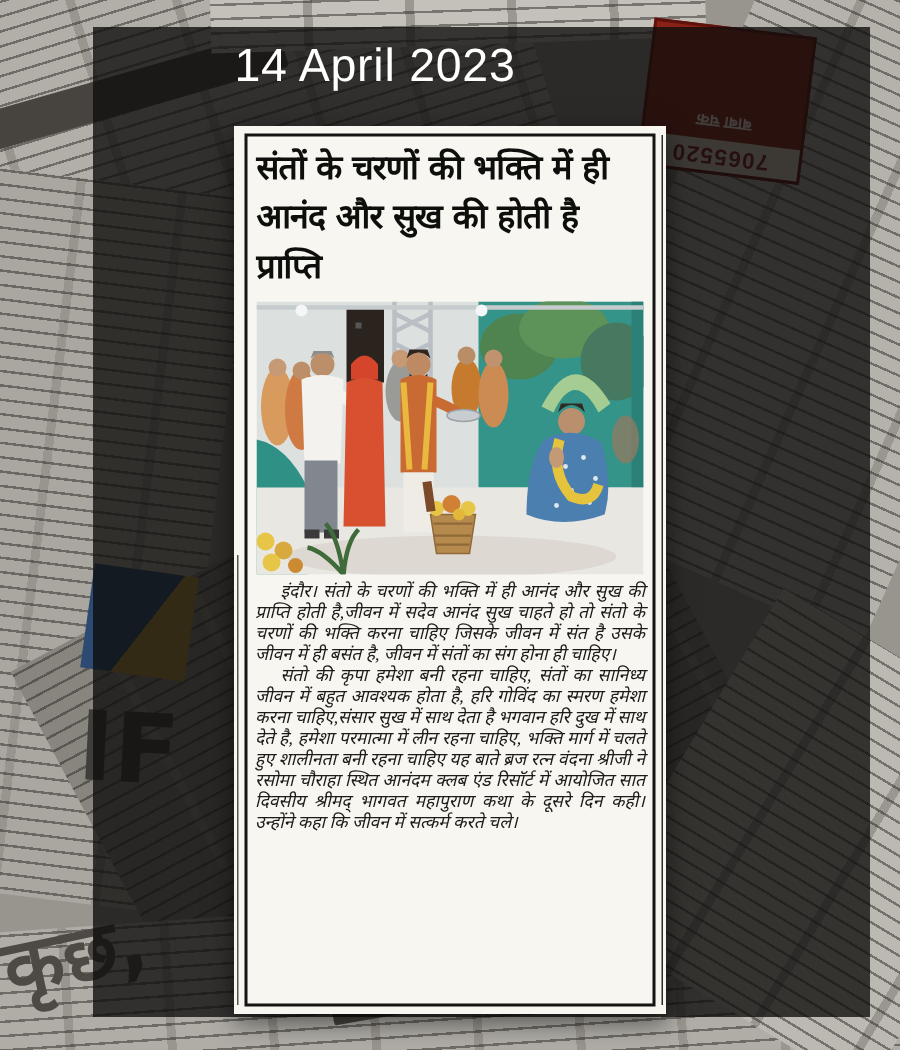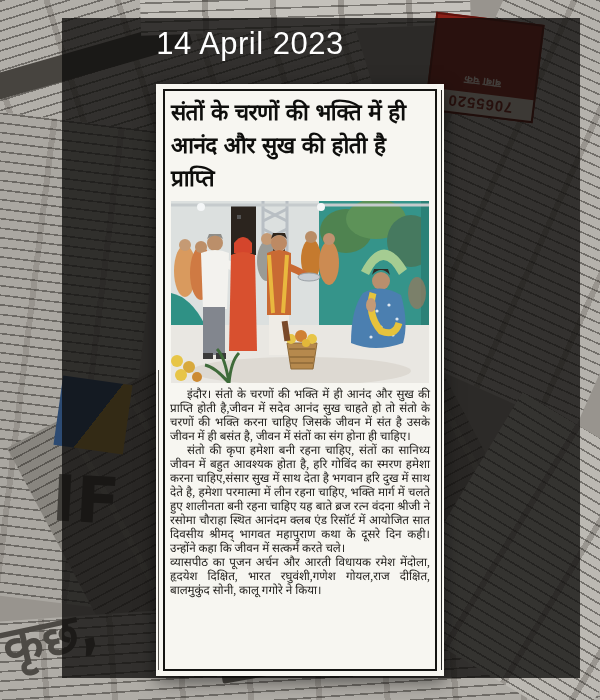--- a/index.html
+++ b/index.html
@@ -54,21 +54,21 @@
     font-family:"DejaVu Sans",sans-serif;font-weight:700;color:#0e0e0c;
     font-size:22.5px;line-height:33px;letter-spacing:-.6px;
     margin:2px 0 6px 1px;
   }
   .photo{display:block;margin:0 auto 5px auto;}
   .bodytext{
     font-family:"Liberation Serif",serif;color:#1d1b18;
     font-size:11.7px;line-height:14px;text-align:justify;
   }
   .bodytext p{margin:0;}
-  .bodytext p.indent{text-indent:17px;}
+  .bodytext p.indent{text-indent:17px;font-style:italic;}
 </style>
 </head>
 <body>
 
 <div class="np np-lines" style="left:-60px;top:-90px;width:420px;height:330px;background-color:#b2afa9;transform:rotate(-17deg);">
   <div class="np-head" style="left:30px;top:120px;width:230px;height:26px;transform:rotate(1deg);"></div>
 </div>
 <div class="np np-lines" style="left:-40px;top:120px;width:180px;height:480px;background-color:#aaa7a1;transform:rotate(7deg);"></div>
 <div class="np np-lines" style="left:140px;top:-30px;width:330px;height:60px;background-color:#c4c1bb;transform:rotate(-2deg);"></div>
 <div class="np np-lines" style="left:430px;top:-20px;width:240px;height:420px;background-color:#b5b2ac;transform:rotate(24deg);"></div>
@@ -203,17 +203,16 @@
           <circle cx="18" cy="166" r="6" fill="#d8a93c"></circle>
         <circle cx="10" cy="174" r="6" fill="#e7c547"></circle>
           <circle cx="26" cy="176" r="5" fill="#cc8a33"></circle>
       </g>
       <path d="M58 182 q-4 -26 -12 -34 M58 182 q2 -22 10 -30 M58 182 q-14 -16 -24 -18" stroke="#3f6b3a" stroke-width="3" fill="none"></path>
     </svg>
 
     <div class="bodytext">
       <p class="indent">इंदौर। संतो के चरणों की भक्ति में ही आनंद और सुख की प्राप्ति होती है,जीवन में सदेव आनंद सुख चाहते हो तो संतो के चरणों की भक्ति करना चाहिए जिसके जीवन में संत है उसके जीवन में ही बसंत है, जीवन में संतों का संग होना ही चाहिए।</p>
       <p class="indent">संतो की कृपा हमेशा बनी रहना चाहिए, संतों का सानिध्य जीवन में बहुत आवश्यक होता है, हरि गोविंद का स्मरण हमेशा करना चाहिए,संसार सुख में साथ देता है भगवान हरि दुख में साथ देते है, हमेशा परमात्मा में लीन रहना चाहिए, भक्ति मार्ग में चलते हुए शालीनता बनी रहना चाहिए यह बाते ब्रज रत्न वंदना श्रीजी ने रसोमा चौराहा स्थित आनंदम क्लब एंड रिसॉर्ट में आयोजित सात दिवसीय श्रीमद् भागवत महापुराण कथा के दूसरे दिन कही। उन्होंने कहा कि जीवन में सत्कर्म करते चले।</p>
-      <p>व्यासपीठ का पूजन अर्चन और आरती विधायक रमेश मेंदोला, हृदयेश दिक्षित, भारत रघुवंशी,गणेश गोयल,राज दीक्षित, बालमुकुंद सोनी, कालू  गगोरे ने किया।</p>
     </div>
 
   </div>
 </div>
 
 </body></html>

